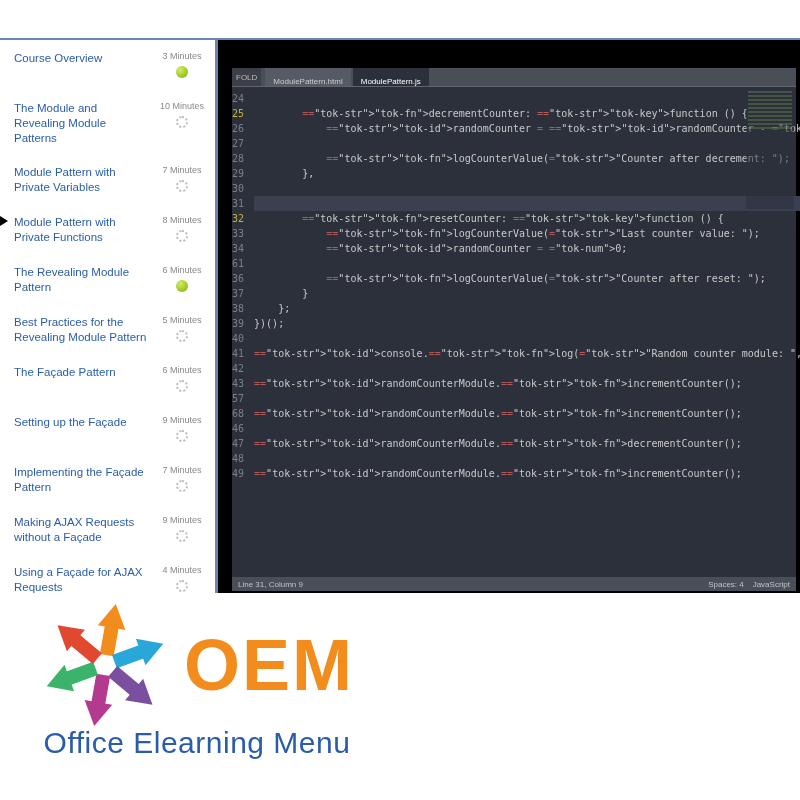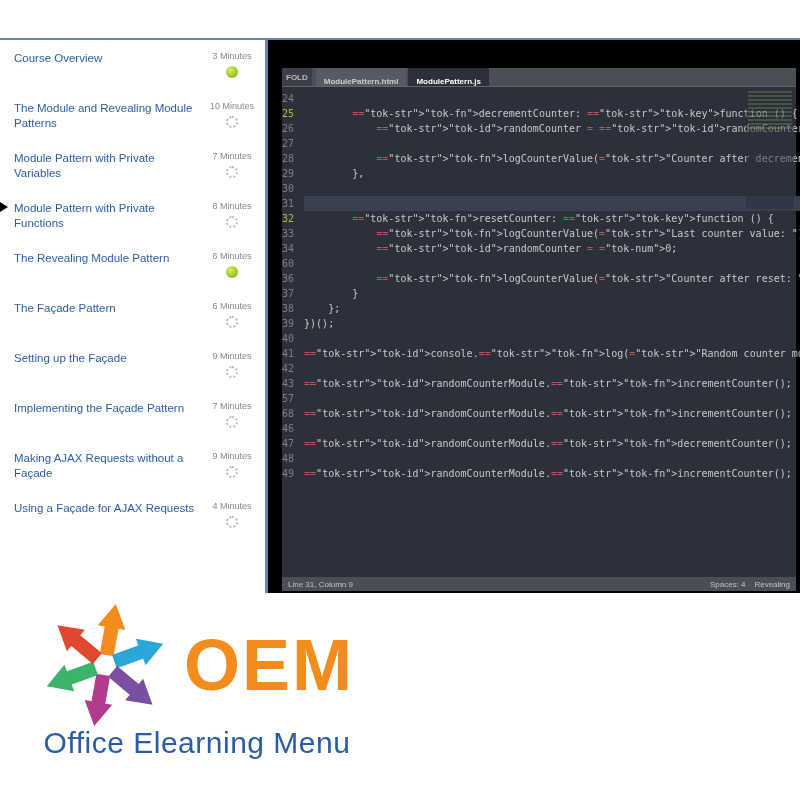--- a/index.html
+++ b/index.html
@@ -14,21 +14,21 @@
   
   .app {
     position: absolute;
     left: 0; top: 38px;
     width: 800px; height: 555px;
     display: flex;
     border-top: 2px solid #6b85b3;
   }
   
   .sidebar {
-    width: 268px;
+    width: 218px;
     background: #fff;
     border-right: 3px solid #6b85b3;
     overflow: hidden;
     padding: 4px 6px 0 14px;
   }
   .lesson {
     display: flex;
     align-items: flex-start;
     padding: 7px 0 12px 0;
     position: relative;
@@ -95,21 +95,20 @@
   }
   
   .editor-header {
     position: absolute;
     left: 14px; top: 28px;
     right: 4px; height: 18px;
     background: #4a4e57;
     display: flex;
     align-items: center;
     font-size: 8px;
-    font-weight: bold;
   }
   .editor-header .fold {
     background: #3c3f47; color: #bbb; padding: 0 4px; height: 100%;
     display: flex; align-items: center; margin-right: 4px;
   }
   .editor-header .tab {
     background: #555a64; color: #ccc; padding: 13px 8px; height: 100%;
     display: flex; align-items: center; margin-right: 2px;
   }
   .editor-header .tab.active { background: #2b303b; color: #fff; }
@@ -214,20 +213,24 @@
       <div class="lesson">
         <span class="current-marker"></span>
         <span class="lesson-label">Module Pattern with Private Functions</span>
         <span class="lesson-meta"><span class="lesson-duration">8 Minutes</span><span class="status-loading"></span></span>
       </div>
       <div class="lesson">
         <span class="lesson-label">The Revealing Module Pattern</span>
         <span class="lesson-meta"><span class="lesson-duration">6 Minutes</span><span class="status-dot"></span></span>
       </div>
       <div class="lesson">
+        <span class="lesson-label">Best Practices for the Revealing Module Pattern</span>
+        <span class="lesson-meta"><span class="lesson-duration">5 Minutes</span><span class="status-loading"></span></span>
+      </div>
+      <div class="lesson">
         <span class="lesson-label">The Façade Pattern</span>
         <span class="lesson-meta"><span class="lesson-duration">6 Minutes</span><span class="status-loading"></span></span>
       </div>
       <div class="lesson">
         <span class="lesson-label">Setting up the Façade</span>
         <span class="lesson-meta"><span class="lesson-duration">9 Minutes</span><span class="status-loading"></span></span>
       </div>
       <div class="lesson">
         <span class="lesson-label">Implementing the Façade Pattern</span>
         <span class="lesson-meta"><span class="lesson-duration">7 Minutes</span><span class="status-loading"></span></span>
@@ -257,21 +260,21 @@
           <div class="mod">25</div>
           <div>26</div>
           <div>27</div>
           <div>28</div>
           <div>29</div>
           <div>30</div>
           <div>31</div>
           <div class="mod">32</div>
           <div>33</div>
           <div>34</div>
-          <div>60</div>
+          <div>61</div>
           <div>36</div>
           <div>37</div>
           <div>38</div>
           <div>39</div>
           <div>40</div>
           <div>41</div>
           <div>42</div>
           <div>43</div>
           <div>57</div>
           <div>68</div>
@@ -293,21 +296,21 @@
           <div></div>
           <div></div>
       </div>
     </div>
 
     <div class="editor-footer">
       <span>Line 31, Column 9</span>
       <span>
         <span>Spaces: 4</span>
         &nbsp;&nbsp;
-        <span>Revealing</span>
+        <span>JavaScript</span>
       </span>
     </div>
   </div>
 </div>
 
 <div class="brand">
   <div class="brand-row">
     <div class="logo">
       <div class="arrow a1"></div>
         <div class="arrow a2"></div>

